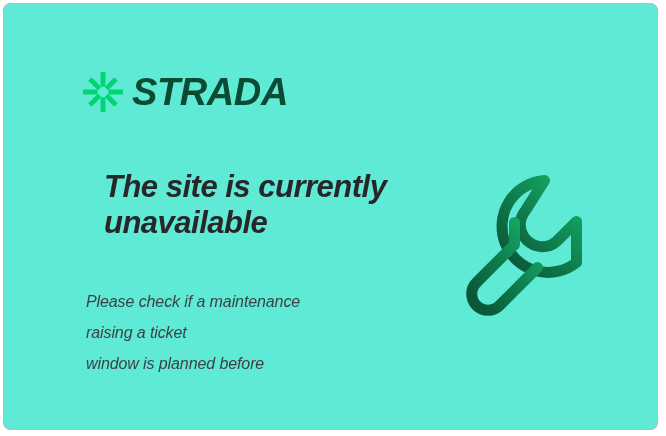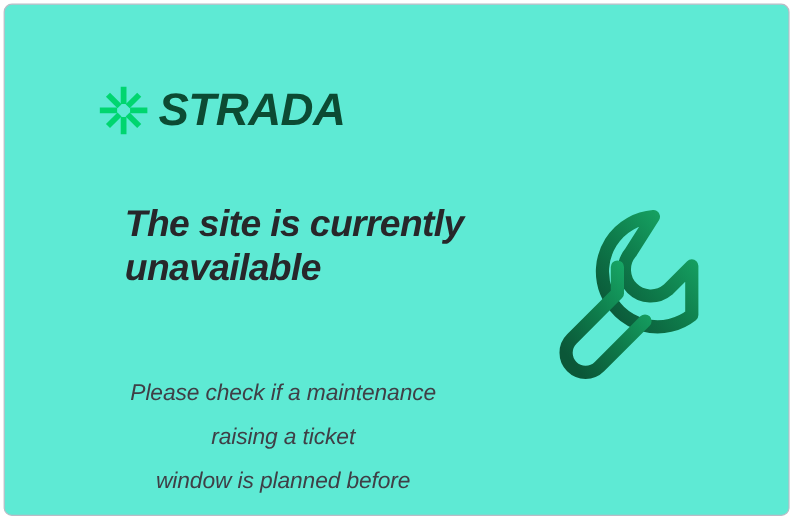--- a/index.html
+++ b/index.html
@@ -63,28 +63,27 @@
     line-height: 1.18;
     letter-spacing: -0.5px;
     color: #27272a;
     margin-left: 19px;
   }
 
   
   .body-copy {
     position: absolute;
     left: 82px;
-    top: 286px;
+    top: 266px;
     width: 300px;
-    font-size: 19px;
+    font-size: 16px;
     font-weight: normal;
     line-height: 1.95;
     letter-spacing: -0.1px;
     color: #3f3f46;
-    text-align: center;
   }
   .body-copy .line { display: block; }
 
   
   .wrench {
     position: absolute;
     left: 452px;
     top: 146px;
     width: 160px;
     height: 168px;

